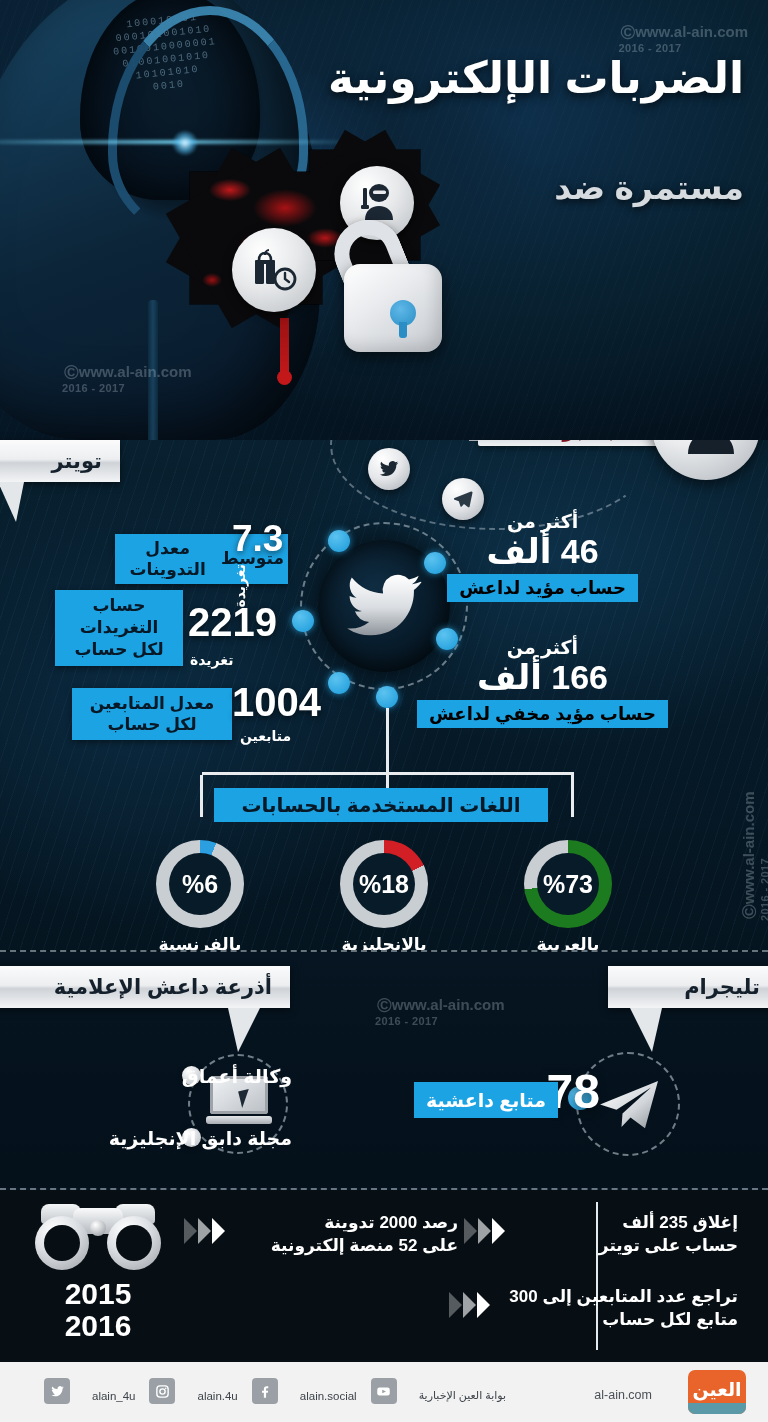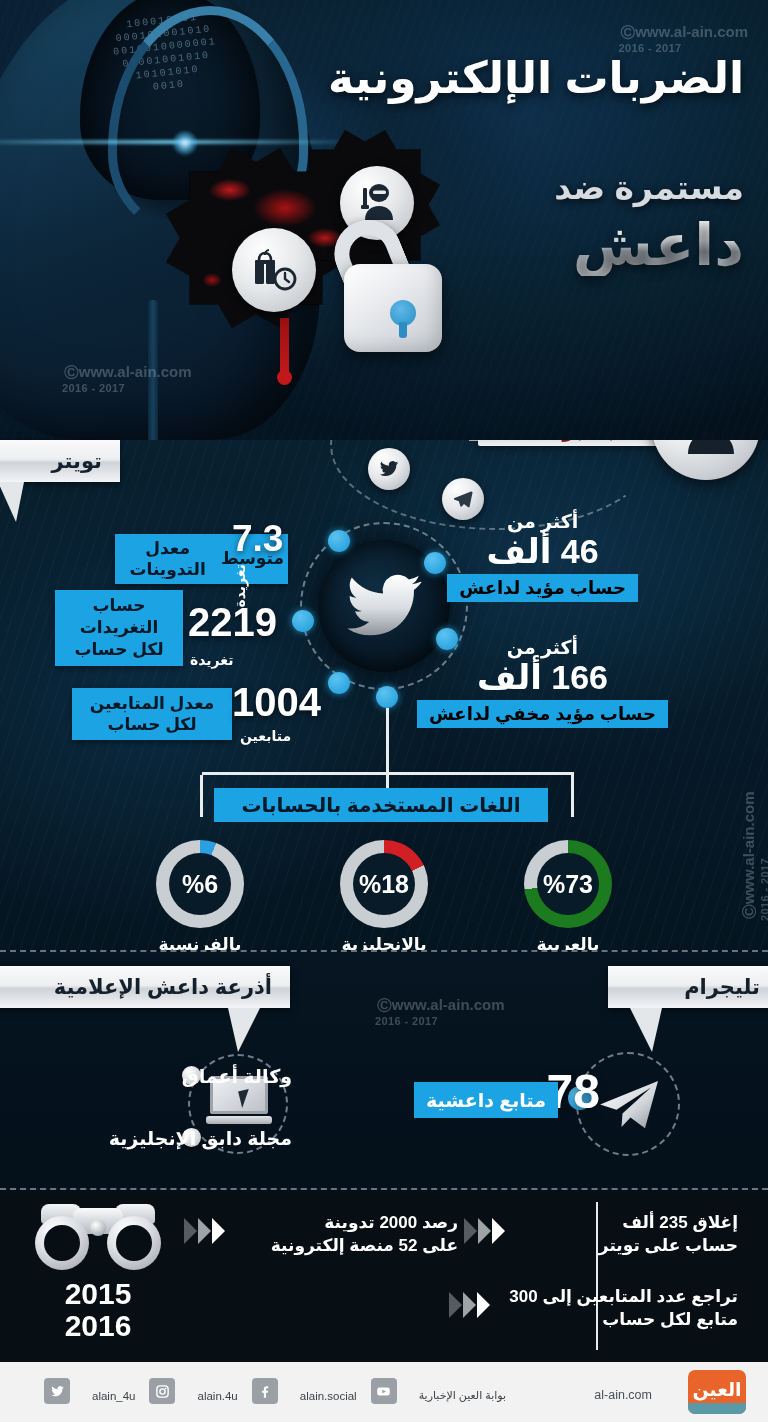--- a/index.html
+++ b/index.html
@@ -503,21 +503,20 @@
     <div class="padlock">
       <div class="pad-shackle"></div>
       <div class="pad-body">
         <div class="pad-key"></div>
       </div>
     </div>
   </div>
 
   <div class="t1">الضربات الإلكترونية</div>
   <div class="t2">مستمرة ضد</div>
-  <div class="t3">داعش</div>
 </div>
 
 <div class="wm wm-1">
   <span class="cp">©</span><span>www.al-ain.com</span>
   <span class="yr">2016 - 2017</span>
 </div>
 <div class="wm wm-2">
   <span class="cp">©</span><span>www.al-ain.com</span>
   <span class="yr">2016 - 2017</span>
 </div>

